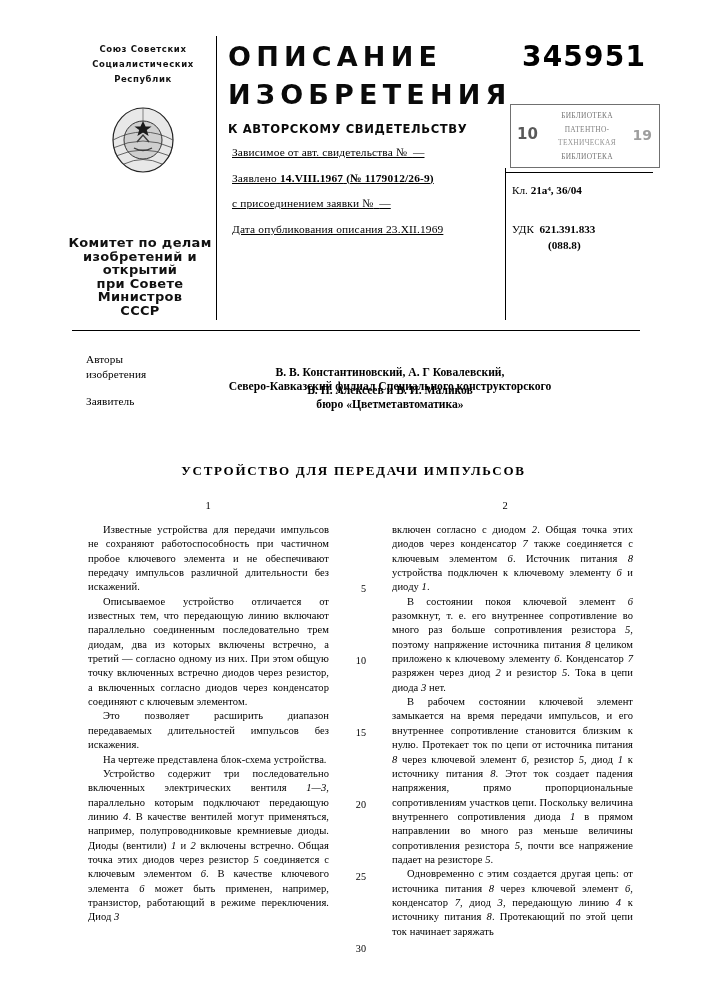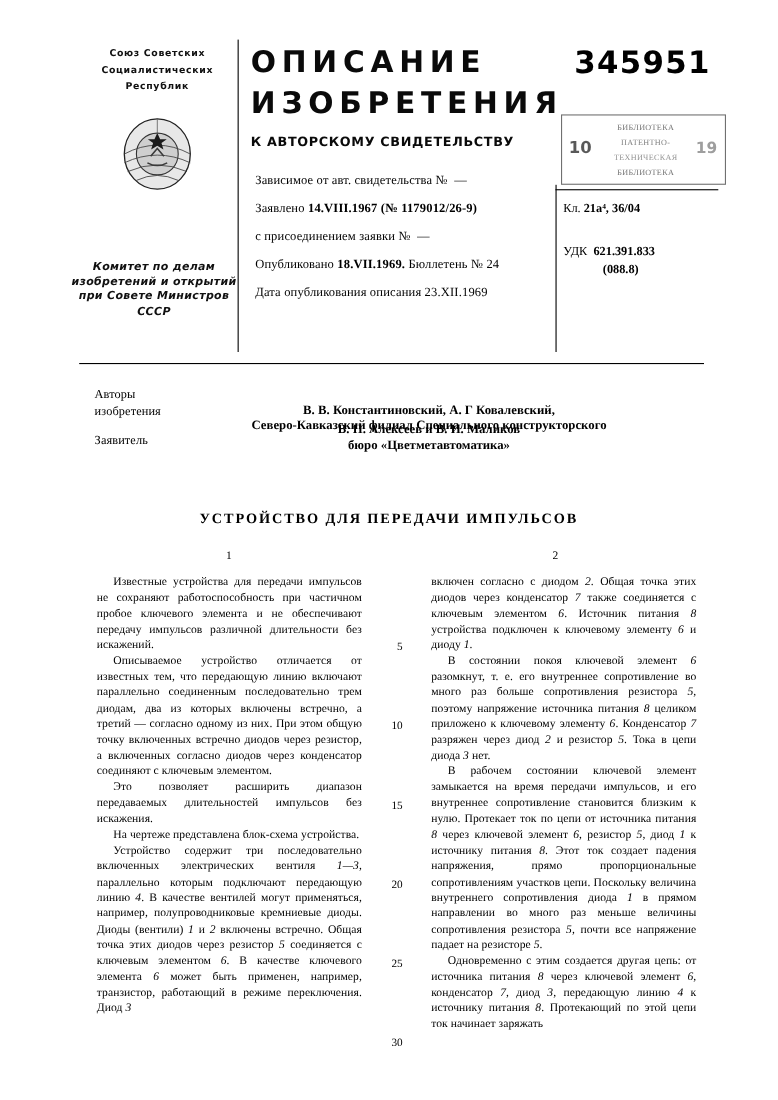--- a/index.html
+++ b/index.html
@@ -50,26 +50,25 @@
     position: relative;
   }
   .emblem svg { display: block; }
 
   .committee {
     position: absolute;
     left: 64px; top: 236px;
     width: 152px;
     text-align: center;
     font-family: "DejaVu Sans", sans-serif;
-    font-size: 10px;
+    font-size: 13px;
     font-weight: 600;
     line-height: 13.5px;
     letter-spacing: 0.3px;
     color: #111;
-    font-style: italic;
   }
 
   .vrule {
     position: absolute;
     background: #000;
     width: 1.4px;
   }
   .vrule-left  { left: 216px; top: 36px;  height: 284px; }
 
   .title-block {
@@ -142,25 +141,26 @@
     color: #4a4a4a;
   }
   .stamp-lines div:nth-child(1){ color:#3c3c3c; }
   .stamp-lines div:nth-child(2){ color:#4e4e4e; }
   .stamp-lines div:nth-child(3){ color:#6a6a6a; }
   .stamp-lines div:nth-child(4){ color:#3a3a3a; }
 
   
   .biblio {
     position: absolute;
-    left: 232px; top: 152px;
+    left: 232px; top: 140px;
     width: 268px;
     font-size: 11.4px;
     line-height: 25.6px;
     letter-spacing: 0.15px;
+    text-decoration: underline;
   }
   .biblio b { font-weight: 700; }
 
   .vrule-right { left: 505px; top: 168px; height: 152px; }
   .hrule-stamp {
     position: absolute;
     left: 505px; top: 172px;
     width: 148px;
     height: 1.2px;
     background: #000;
@@ -337,25 +337,20 @@
       <div>
         <span>Заявлено</span>
         <b>14.VIII.1967</b>
         <b>(№ 1179012/26-9)</b>
       </div>
       <div>
         <span>с присоединением заявки №</span>
         &nbsp;<span>—</span>
       </div>
       <div>
-        <span>Опубликовано</span>
-        <b>18.VII.1969.</b>
-        <span>Бюллетень № 24</span>
-      </div>
-      <div>
         <span>Дата опубликования описания</span>
         <span>23.XII.1969</span>
       </div>
     </div>
 
     <div class="vrule vrule-right"></div>
 
     <div class="classif">
       <div class="kl">
         <span>Кл.</span>

